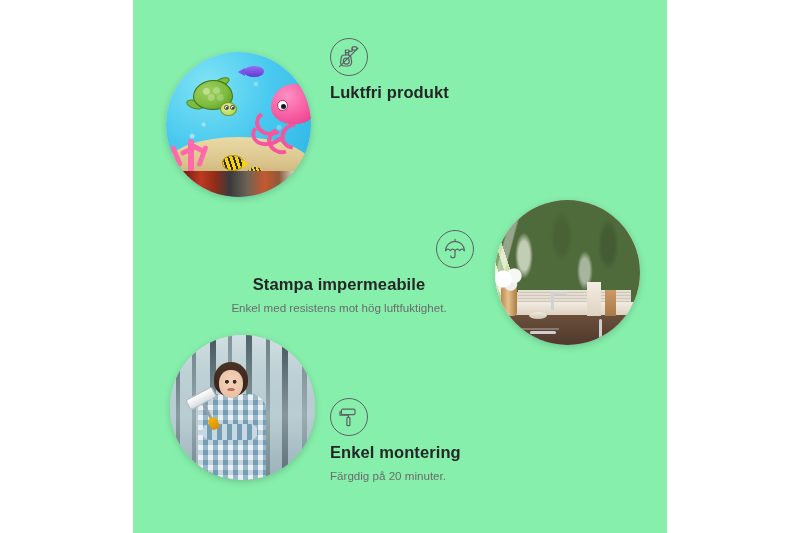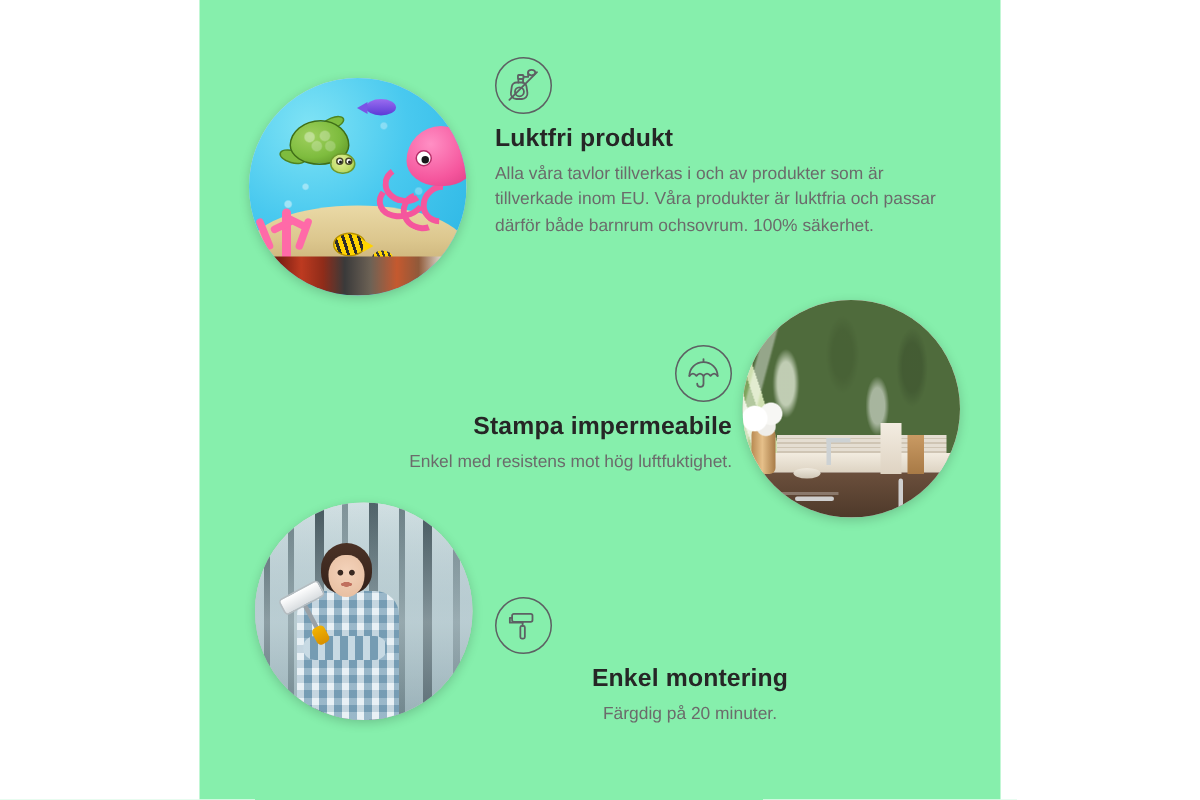--- a/index.html
+++ b/index.html
@@ -312,25 +312,25 @@
   }
   .feat-desc {
     font-size:11.6px; color:#6b6b6b; line-height:1.52; margin-top:4px;
   }
 
   
   #feature-odour { left:197px; top:38px; width:300px; text-align:left; }
   #feature-odour .feat-icon { margin-left:0; }
 
   
-  #feature-water { left:85px; top:230px; width:270px; text-align:right; }
+  #feature-water { left:71px; top:230px; width:270px; text-align:center; }
   #feature-water .feat-icon { margin-left:auto; }
 
   
-  #feature-mount { left:197px; top:398px; width:260px; text-align:center; }
+  #feature-mount { left:197px; top:398px; width:260px; text-align:left; }
 </style>
 </head>
 <body>
 
 <div id="stage">
   <div id="panel">
 
     <div class="disc" id="disc-sea">
       <div class="disc-inner">
         <div class="sea-water"></div>
@@ -374,21 +374,20 @@
           <path d="M7.2 21c-2.2 0-3.9-1.9-3.6-4.1l.6-4.1c.2-1.6 1.6-2.8 3.2-2.8h3.4c1.6 0 3 1.2 3.2 2.8l.6 4.1c.3 2.2-1.4 4.1-3.6 4.1z"></path>
           <path d="M8.6 10V7.6h3.1V10"></path>
           <rect x="8.3" y="5" width="3.7" height="2.6" rx=".5"></rect>
           <path d="M12 6.3h3.1V3.4"></path>
           <ellipse cx="17.4" cy="3.4" rx="2.4" ry="1.8"></ellipse>
           <circle cx="9.3" cy="16.2" r="3"></circle>
           <path d="M2.6 21.6 21 3.1"></path>
         </svg>
       </div>
       <div class="feat-title">Luktfri produkt</div>
-      <div class="feat-desc">Alla våra tavlor tillverkas i och av produkter som är tillverkade inom EU. Våra produkter är luktfria och passar därför både barnrum ochsovrum. 100% säkerhet.</div>
     </div>
 
     <div class="feature" id="feature-water">
       <div class="feat-icon">
         <svg width="24" height="24" viewBox="0 0 24 24" fill="none" stroke="#5d6063" stroke-width="1.2" stroke-linecap="round" stroke-linejoin="round">
           <path d="M2.6 13.6C2.6 8.5 6.8 4.4 12 4.4s9.4 4.1 9.4 9.2"></path>
           <path d="M2.6 13.6c1.6-2 3.1-2 4.7 0 1.6-2 3.1-2 4.7 0 1.6-2 3.1-2 4.7 0 1.6-2 3.1-2 4.7 0"></path>
           <path d="M12 4.4V2.4"></path>
           <path d="M12 13.6v5.2a2.1 2.1 0 0 1-4.2 0"></path>
         </svg>

